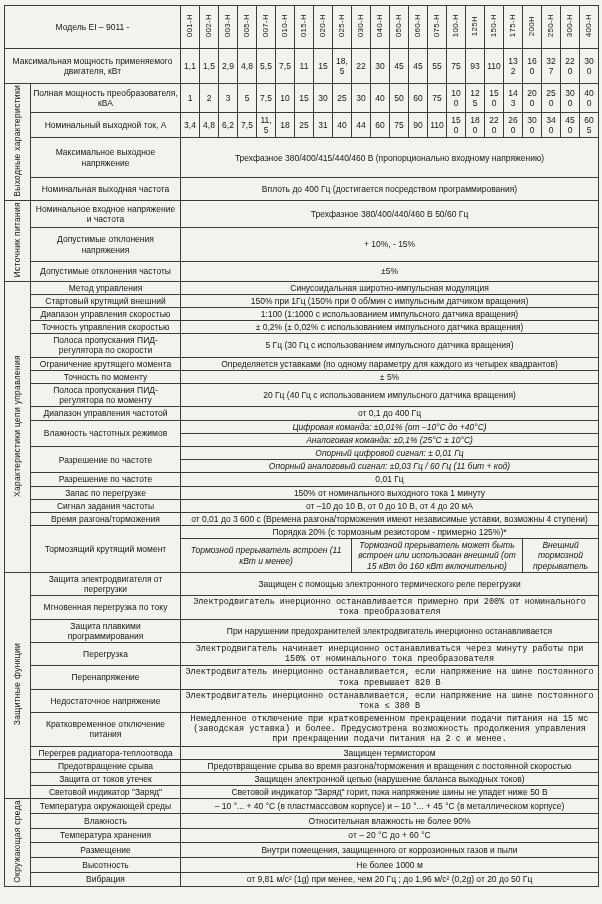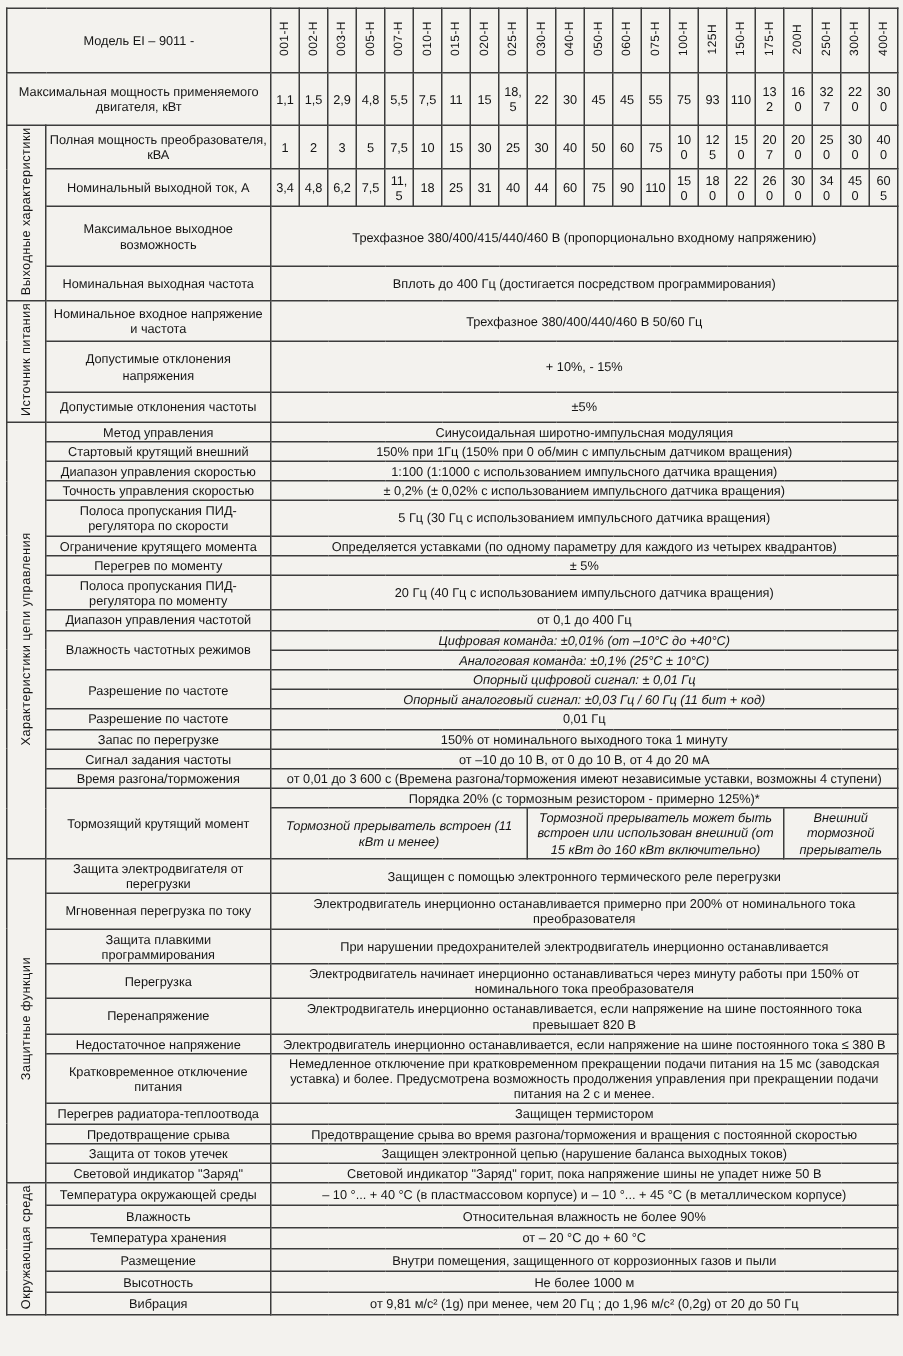--- a/index.html
+++ b/index.html
@@ -34,21 +34,21 @@
   .vert{
     writing-mode:vertical-rl;transform:rotate(180deg);
     white-space:nowrap;display:inline-block;
     font-size:8px;letter-spacing:.3px;
   }
   td.gl .vert{font-size:8.5px;}
   tr.r-maxpow td{height:32px;}
   tr.r-fullpow td{height:26px;}
   tr.r-current td{height:22px;}
   tr.r-inputv td{height:24px;margin-top:40px;}
-  td.j{text-align:justify;}
+  td.j{text-align:justify;font-family:Liberation Mono, monospace;}
   td.sub{font-size:8.3px;font-style:italic;}
 </style>
 </head>
 <body>
 
 <div class="sheet">
 
   <table class="spec">
     <colgroup>
       <col style="width:26px">
@@ -143,21 +143,21 @@
       <td class="n">30</td>
       <td class="n">25</td>
       <td class="n">30</td>
       <td class="n">40</td>
       <td class="n">50</td>
       <td class="n">60</td>
       <td class="n">75</td>
       <td class="n">100</td>
       <td class="n">125</td>
       <td class="n">150</td>
-      <td class="n">207</td>
+      <td class="n">143</td>
       <td class="n">200</td>
       <td class="n">250</td>
       <td class="n">300</td>
       <td class="n">400</td>
     </tr>
     <tr class="r-current">
       <td>Номинальный выходной ток, А</td>
       <td class="n">3,4</td>
       <td class="n">4,8</td>
       <td class="n">6,2</td>
@@ -175,21 +175,21 @@
       <td class="n">150</td>
       <td class="n">180</td>
       <td class="n">220</td>
       <td class="n">260</td>
       <td class="n">300</td>
       <td class="n">340</td>
       <td class="n">450</td>
       <td class="n">605</td>
     </tr>
     <tr>
-      <td>Максимальное выходное возможность</td>
+      <td>Максимальное выходное напряжение</td>
       <td colspan="22">Трехфазное 380/400/415/440/460 В (пропорционально входному напряжению)</td>
     </tr>
     <tr>
       <td>Номинальная выходная частота</td>
       <td colspan="22">Вплоть до 400 Гц (достигается посредством программирования)</td>
     </tr>
 
     <tr class="r-inputv">
       <td class="gl" rowspan="3"><span class="vert">Источник питания</span></td>
       <td>Номинальное входное напряжение и частота</td>
@@ -223,21 +223,21 @@
     </tr>
     <tr>
       <td>Полоса пропускания ПИД-регулятора по скорости</td>
       <td colspan="22">5 Гц (30 Гц с использованием импульсного датчика вращения)</td>
     </tr>
     <tr>
       <td>Ограничение крутящего момента</td>
       <td colspan="22">Определяется уставками (по одному параметру для каждого из четырех квадрантов)</td>
     </tr>
     <tr>
-      <td>Перегрев по моменту</td>
+      <td>Точность по моменту</td>
       <td colspan="22">± 5%</td>
     </tr>
     <tr>
       <td>Полоса пропускания ПИД-регулятора по моменту</td>
       <td colspan="22">20 Гц (40 Гц с использованием импульсного датчика вращения)</td>
     </tr>
     <tr>
       <td>Диапазон управления частотой</td>
       <td colspan="22">от 0,1 до 400 Гц</td>
     </tr>

